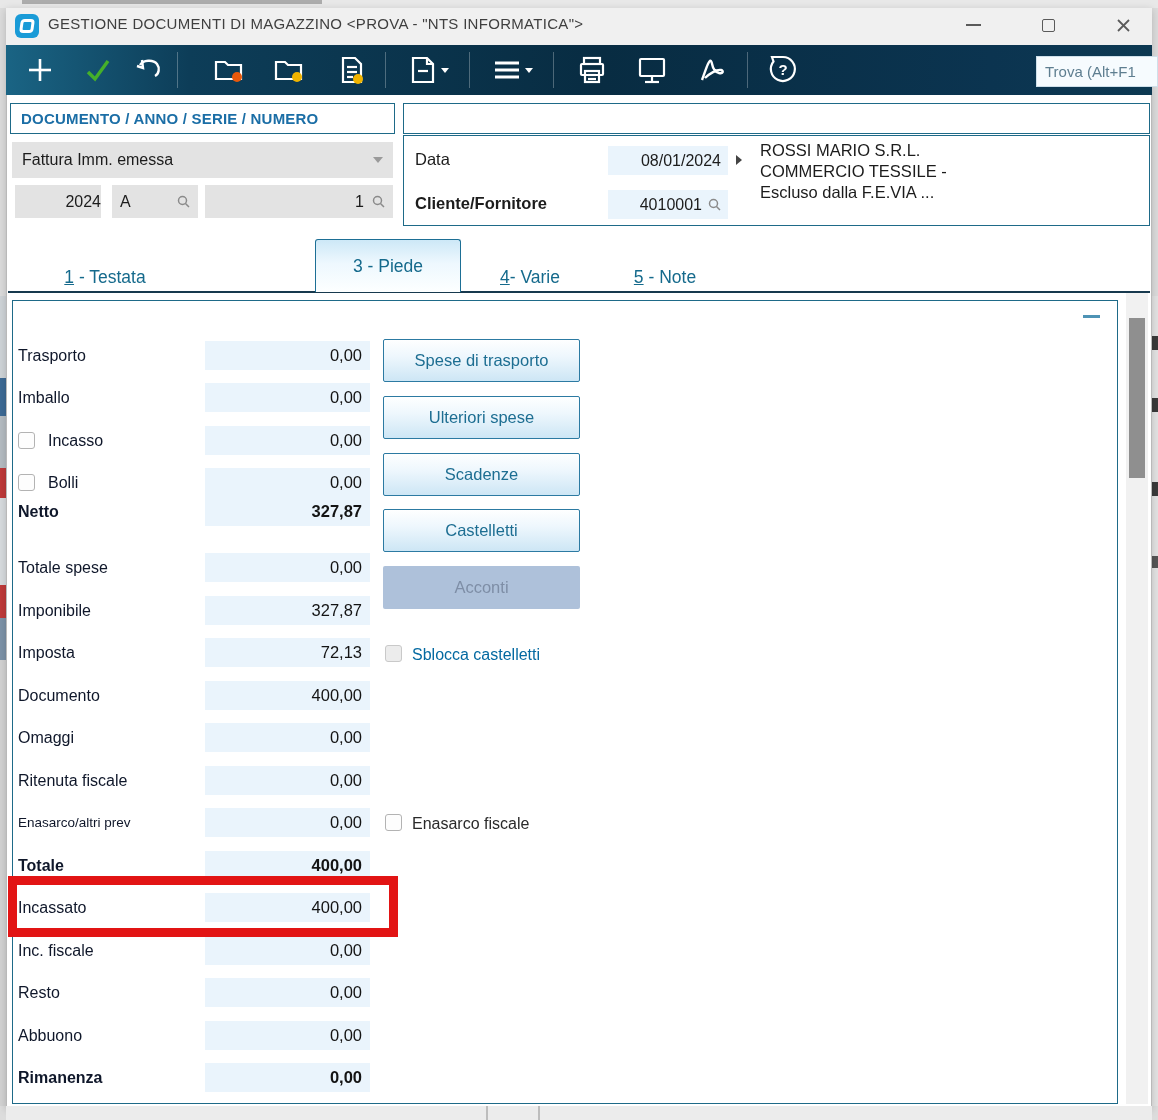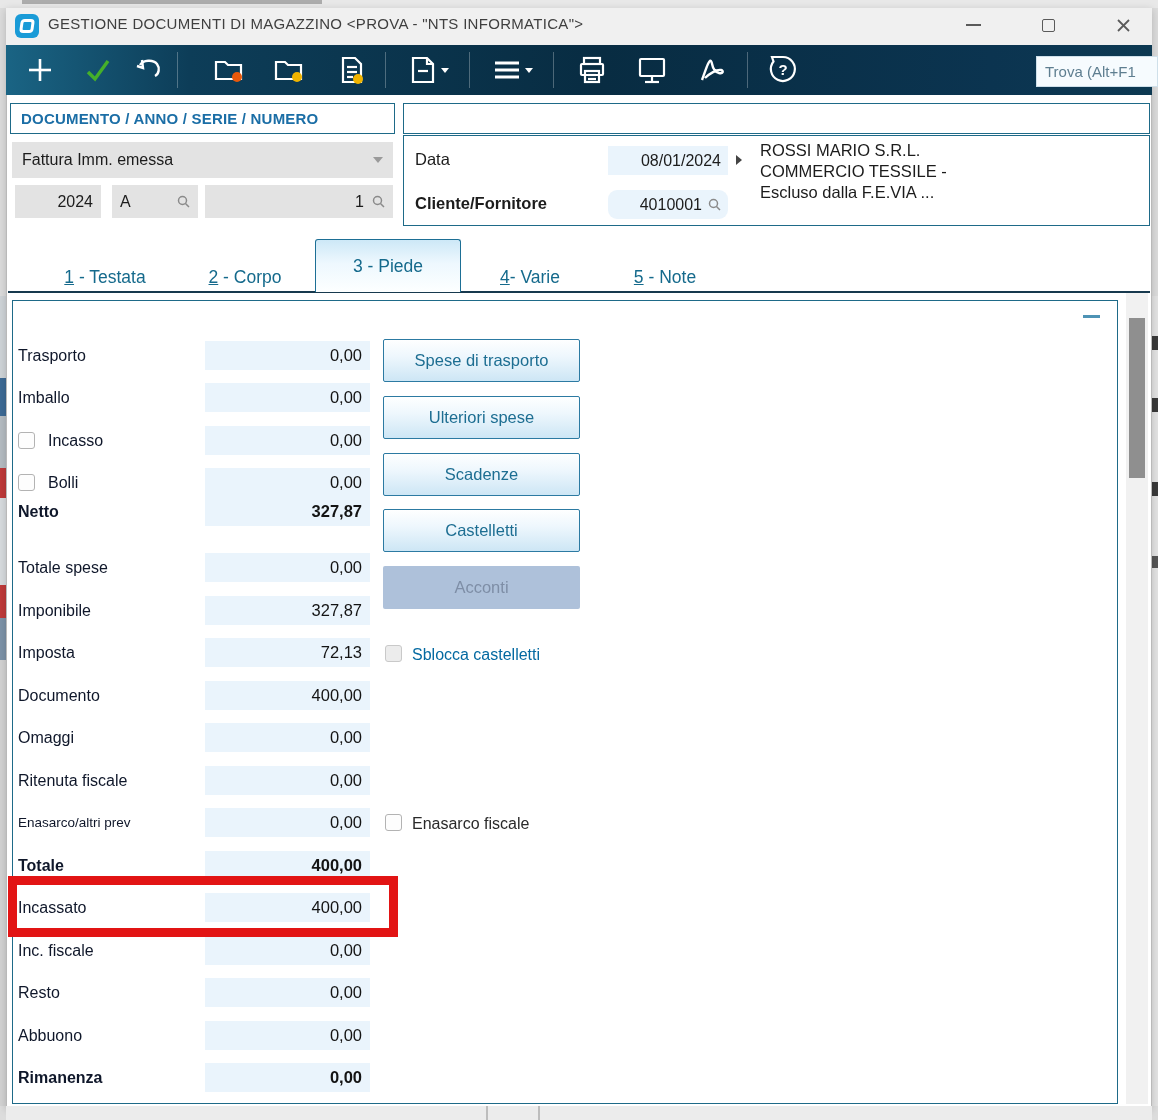--- a/index.html
+++ b/index.html
@@ -39,36 +39,36 @@
     border:1px solid #cfe0ea; display:flex; align-items:center; padding-left:8px;
     font-size:15px; color:#5e7e90; white-space:nowrap; overflow:hidden; }
 
   
   .teal-border { border:1px solid #1e6a88; }
   #doc-panel-header { position:absolute; left:10px; top:103px; width:385px; height:31px;
     border:1px solid #1e6a88; background:#fff; display:flex; align-items:center; padding-left:10px; }
   #doc-panel-header span { font-size:15px; font-weight:bold; color:#1b6ea6; letter-spacing:.2px; }
   .grayfield { background:#e3e3e3; color:#1c1c1c; font-size:16px; display:flex; align-items:center; }
   #doc-type { position:absolute; left:12px; top:142px; width:381px; height:36px; padding:0 10px; justify-content:space-between; }
-  #doc-year { position:absolute; left:15px; top:185px; width:86px; height:33px; padding:0 8px; justify-content:flex-end; }
+  #doc-year { position:absolute; left:15px; top:185px; width:86px; height:33px; padding:0 0; justify-content:flex-end; }
   #doc-series { position:absolute; left:112px; top:185px; width:86px; height:33px; padding:0 8px; justify-content:space-between; }
   #doc-number { position:absolute; left:205px; top:185px; width:188px; height:33px; padding:0 8px; justify-content:flex-end; }
   .caret-down { width:0; height:0; border-left:5px solid transparent; border-right:5px solid transparent; border-top:6px solid #9a9a9a; }
 
   #head-right-top { position:absolute; left:403px; top:103px; width:747px; height:31px; background:#fff; }
   #head-right-main { position:absolute; left:403px; top:135px; width:747px; height:91px; background:#fff; }
   .hr-label { position:absolute; font-size:16.5px; color:#1c1c1c; }
   .bluefield { position:absolute; background:#eaf4fc; font-size:16px; color:#1c1c1c;
     display:flex; align-items:center; justify-content:flex-end; padding:0 7px; }
   #lbl-data { left:415px; top:150px; }
   #fld-data { left:608px; top:146px; width:120px; height:29px; }
   #data-arrow { position:absolute; left:736px; top:155px; width:0; height:0;
     border-top:5px solid transparent; border-bottom:5px solid transparent; border-left:6px solid #444; }
   #lbl-cliente { left:415px; top:194px; font-weight:bold; }
-  #fld-cliente { left:608px; top:190px; width:120px; height:29px; justify-content:flex-end; gap:6px;border-radius:9px; }
+  #fld-cliente { left:608px; top:190px; width:120px; height:29px; justify-content:flex-end; gap:6px; }
   #client-info { position:absolute; left:760px; top:140px; font-size:16.5px; color:#1c1c1c; line-height:21px; }
 
   .mag { flex:0 0 auto; }
 
   
   .tab { position:absolute; top:244px; height:44px; display:flex; align-items:flex-end; justify-content:center;
     font-size:17.5px; color:#156a8c; }
   .tab .num { text-decoration:underline; }
   #tab-piede { position:absolute; left:315px; top:239px; width:146px; height:53px;
     border:1px solid #1d6f95; border-bottom:none; border-radius:3px 3px 0 0;
@@ -287,23 +287,20 @@
   </div>
   <div id="client-info">
     <div>ROSSI MARIO S.R.L.</div>
     <div>COMMERCIO TESSILE -</div>
     <div>Escluso dalla F.E.VIA ...</div>
   </div>
 
   <div class="tab" style="left:30px;width:150px">
     <span><span class="num">1</span><span> - Testata</span></span>
   </div>
-  <div class="tab" style="left:180px;width:130px">
-    <span><span class="num">2</span><span> - Corpo</span></span>
-  </div>
   <div id="tab-piede">
     <span><span class="num">3</span><span> - Piede</span></span>
   </div>
   <div class="tab" style="left:468px;width:124px">
     <span><span class="num">4</span><span>- Varie</span></span>
   </div>
   <div class="tab" style="left:600px;width:130px">
     <span><span class="num">5</span><span> - Note</span></span>
   </div>
 

